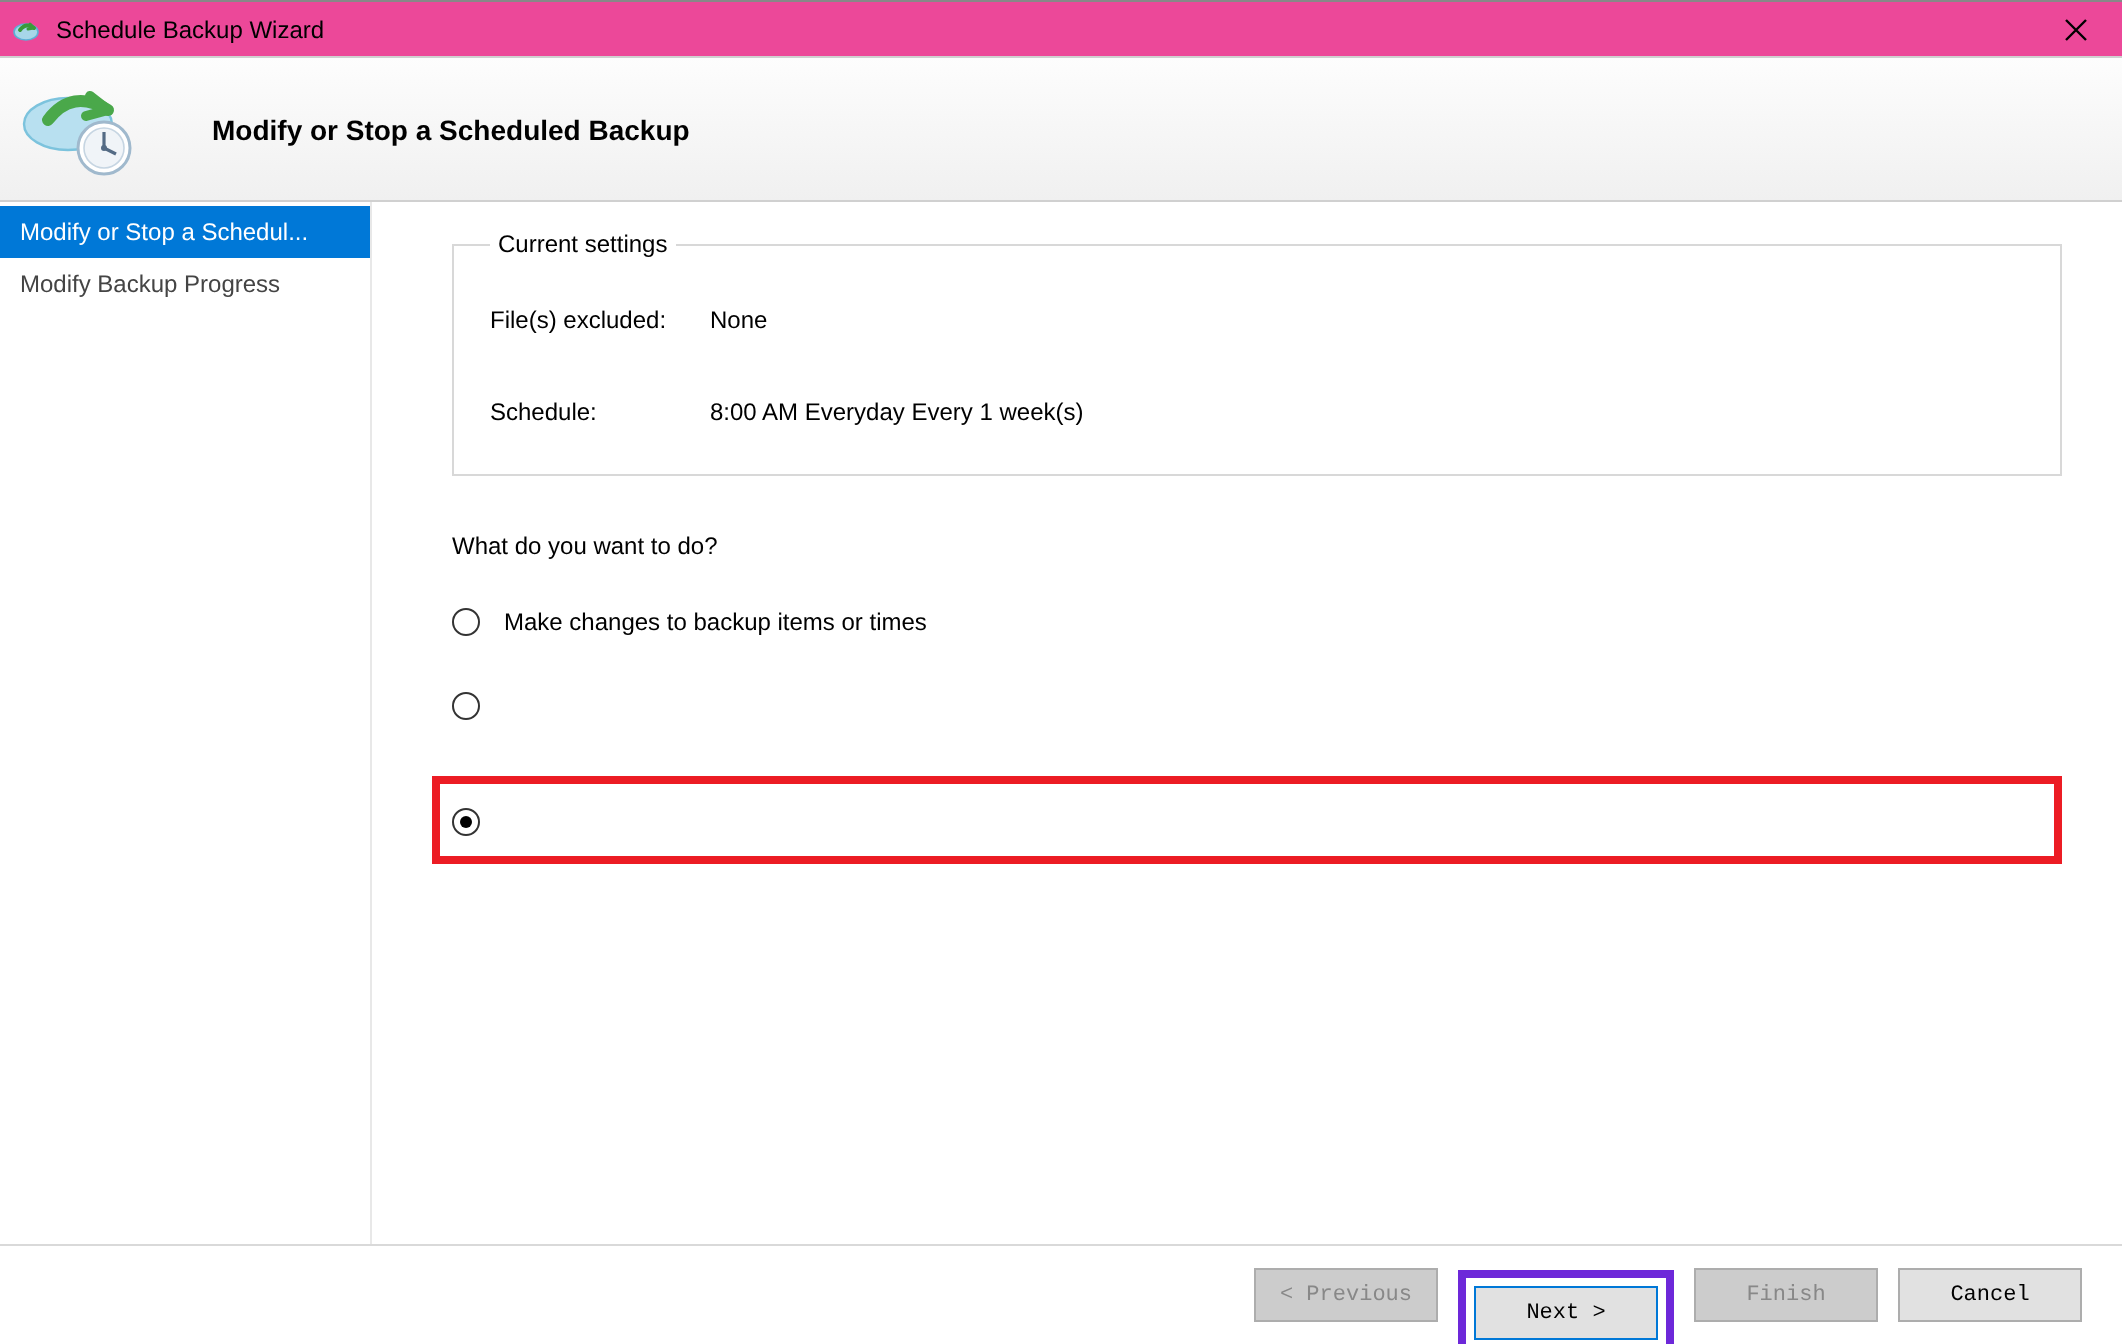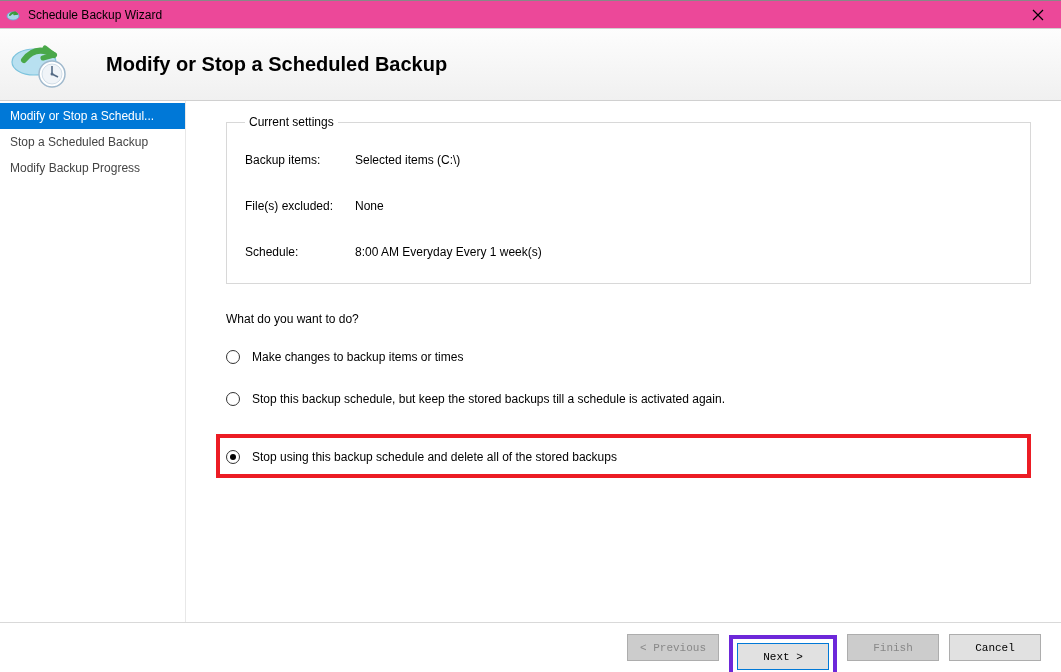--- a/index.html
+++ b/index.html
@@ -39,21 +39,21 @@
       display: flex;
       align-items: center;
       padding-left: 10px;
     }
     .header-icon {
       width: 60px; height: 50px;
       margin-right: 36px;
       position: relative;
     }
     .header-title {
-      font-size: 20px;
+      font-size: 14px;
       font-weight: bold;
       color: #000;
     }
     .body-area {
       display: flex;
       height: calc(672px - 28px - 72px - 50px - 1px);
     }
     .sidebar {
       width: 186px;
       background: #fff;
@@ -182,55 +182,48 @@
       <line x1="42" y1="34" x2="48" y2="37" stroke="#546b85" stroke-width="1.6"></line>
       <circle cx="42" cy="34" r="1.5" fill="#546b85"></circle>
     </svg>
   </div>
   <div class="header-title">Modify or Stop a Scheduled Backup</div>
 </div>
 
 <div class="body-area">
   <div class="sidebar" id="sidebar">
       <div class="sidebar-item active">Modify or Stop a Schedul...</div>
-      <div class="sidebar-item">Stop a Scheduled Backup</div>
       <div class="sidebar-item">Modify Backup Progress</div>
     </div>
   <div class="content">
     <fieldset class="settings-fieldset">
       <legend class="settings-legend">Current settings</legend>
       <div id="settings-rows">
-          <div class="settings-row">
-            <div class="settings-label">Backup items:</div>
-            <div class="settings-value">Selected items (C:\)</div>
-          </div>
           <div class="settings-row">
             <div class="settings-label">File(s) excluded:</div>
             <div class="settings-value">None</div>
           </div>
           <div class="settings-row">
             <div class="settings-label">Schedule:</div>
             <div class="settings-value">8:00 AM Everyday Every 1 week(s)</div>
           </div>
         </div>
     </fieldset>
     <div class="question">What do you want to do?</div>
     <div id="radios">
         <div class="radio-row">
           <span class="radio-circle"></span>
           <span class="radio-label">Make changes to backup items or times</span>
         </div>
         <div class="radio-row">
           <span class="radio-circle"></span>
-          <span class="radio-label">Stop this backup schedule, but keep the stored backups till a schedule is activated again.</span>
         </div>
         <div class="highlight-box">
           <div class="radio-row" style="margin-bottom: 0px;">
             <span class="radio-circle selected"></span>
-            <span class="radio-label">Stop using this backup schedule and delete all of the stored backups</span>
           </div>
         </div>
       </div>
   </div>
 </div>
 
 <div class="footer">
   <button class="btn" disabled="">&lt; Previous</button>
   <span class="next-highlight">
     <button class="btn primary">Next &gt;</button>

